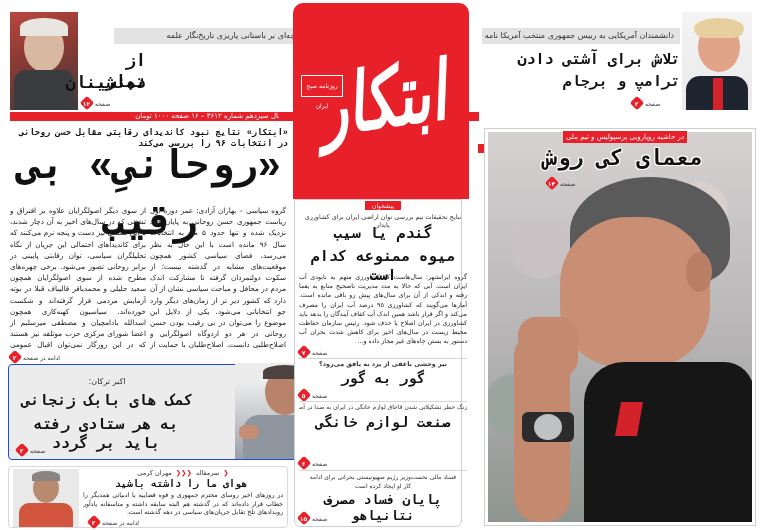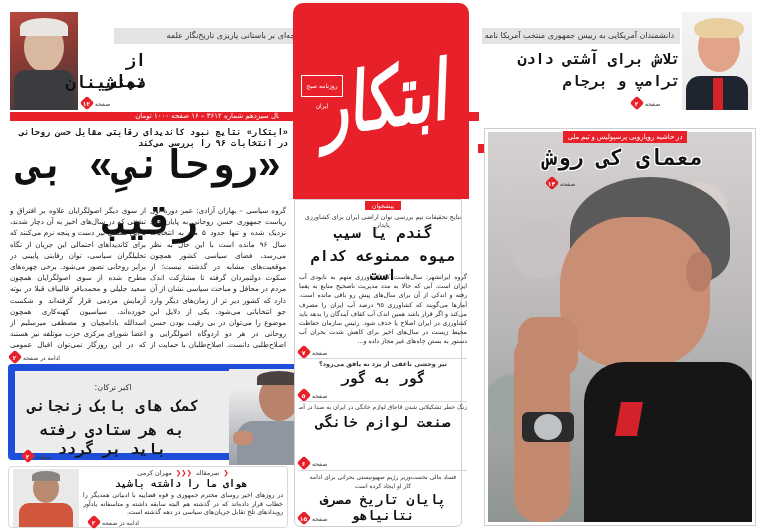--- a/index.html
+++ b/index.html
@@ -82,21 +82,21 @@
 
 <div class="abs body-text" style="left:150px; top:205px; width:136px; height:146px; overflow:hidden;">گروه سیاسی – بهاران آزادی: عمر دوره اول ریاست جمهوری حسن روحانی به پایان خود نزدیک شده و تنها حدود ۵ ماه به انتخابات سال ۹۶ مانده است با این حال به نظر می‌رسد، فضای سیاسی کشور همچون موقعیت‌های مشابه در گذشته نیست؛ از سکوت دولتمردان گرفته تا مشارکت اندک مردم در محافل و مباحث سیاسی نشان از آن دارد که کشور دیر تر از زمان‌های دیگر وارد جو انتخاباتی می‌شود. یکی از دلایل این موضوع را می‌توان در بی رقیب بودن حسن روحانی در هر دو اردوگاه اصولگرایی و اصلاح‌طلبی دانست. اصلاح‌طلبان با حمایت از روحانی در انتخابات سال ۹۲ او را به ساختمان پاستور رساندند. حال در آستانه انتخابات ۹۶ نیز صدای حداکثری اصلاح‌طلبان بر حمایت مجدد از روحانی تاکید دارد. در واقع اقلیت اصلاح‌طلبانی که به گزینه‌های دیگر فکر می‌کنند نیز بیشتر به وجود آلترناتیو اصلاح‌طلب در کنار رییس جمهوری محتمل و مطرح کردن کاندیدا برای دوره سیزدهم ریاست جمهوری اشاره دارند.</div>
 <div class="abs body-text" style="left:10px; top:205px; width:136px; height:146px; overflow:hidden;">از سوی دیگر اصولگرایان علاوه بر افتراق و تشتتی که در سال‌های اخیر به آن دچار شدند، با این مشکل نیز دست و پنجه نرم می‌کنند که برای کاندیداهای احتمالی این جریان از نگاه تحلیلگران سیاسی، توان رقابتی پایینی در برابر روحانی تصور می‌شود. برخی چهره‌های مطرح شده از سوی اصولگرایان همچون سعید جلیلی و محمدباقر قالیباف قبلا در بوته آزمایش مردمی قرار گرفته‌اند و شکست خورده‌اند. سیاسیون کهنه‌کاری همچون اسدالله بادامچیان و مصطفی میرسلیم از اعضا شورای مرکزی حزب موتلفه نیز هستند که در این روزگار نمی‌توان اقبال عمومی چندانی را برای آن‌ها متصور بود. افرادی مثل محمدرضا باهنر و پرویز فتاح تاکنون گفته‌اند که در انتخابات ریاست جمهوری کاندیدا نخواهند شد.</div>
 <div class="abs page-ref" style="left:10px; top:352px;">
   <span>ادامه در صفحه</span>
   <span class="badge">
       <span>۲</span>
     </span>
 </div>
 
-<div class="abs" style="left:8px; top:364px; width:324px; height:96px; background:#ececec; border:7px solid #1d4ed8; border-radius:4px;">
+<div class="abs" style="left:8px; top:364px; width:324px; height:96px; background:#ececec; border:1px solid #1d4ed8; border-radius:4px;">
   <div class="abs photo" style="right:4px; top:-2px; width:92px; height:96px; background:linear-gradient(180deg,#ececec 0%,#ececec 20%,#9aa0a8 100%);">
     <div style="position:absolute; left:30px; top:6px; width:40px; height:46px; border-radius:50%; background:#b9826a;"></div>
     <div style="position:absolute; left:28px; top:2px; width:44px; height:14px; border-radius:50% 50% 0 0; background:#4c4340;"></div>
     <div style="position:absolute; left:8px; top:52px; width:80px; height:44px; background:#8f96a0; border-radius:16px 16px 0 0;"></div>
     <div style="position:absolute; left:4px; top:62px; width:20px; height:14px; background:#c48d74; border-radius:6px;"></div>
   </div>
   <div class="abs kicker" style="left:10px; top:12px; width:176px;">اکبر ترکان:</div>
   <div class="abs headline" style="left:10px; top:26px; width:176px; font-size:15px; text-align:center;">کمک های بابک زنجانی</div>
   <div class="abs headline" style="left:4px; top:50px; width:186px; font-size:15px; text-align:center;">به هر ستادی رفته باید بر گردد</div>
   <div class="abs page-ref" style="left:8px; top:80px;">
@@ -160,21 +160,21 @@
   <div class="abs headline" style="left:4px; top:214px; width:168px; font-size:14px; text-align:center;">صنعت لوازم خانگی</div>
   <div class="abs page-ref" style="left:4px; top:258px;">
     <span>صفحه</span>
     <span class="badge">
         <span>۶</span>
       </span>
   </div>
   <div class="abs divider" style="left:4px; top:270px; width:168px;"></div>
 
   <div class="abs kicker" style="left:14px; top:272px; width:148px; font-size:6px; line-height:9px;">فساد مالی نخست‌وزیر رژیم صهیونیستی بحرانی برای ادامه کار او ایجاد کرده است</div>
-  <div class="abs headline" style="left:4px; top:292px; width:168px; font-size:13px; text-align:center;">پایان تاریخ مصرف نتانیاهو</div>
+  <div class="abs headline" style="left:4px; top:292px; width:168px; font-size:13px; text-align:center;">پایان فساد مصرف نتانیاهو</div>
   <div class="abs page-ref" style="left:4px; top:313px;">
     <span>صفحه</span>
     <span class="badge">
         <span>۱۵</span>
       </span>
   </div>
 </div>
 
 <div class="abs" style="left:484px; top:128px; width:272px; height:398px; border:1px solid #cfcfcf; background:#fff;">
   <div class="abs photo" style="left:3px; top:3px; width:264px; height:390px; background:
@@ -191,21 +191,21 @@
 
     <div style="position:absolute; left:96px; top:230px; width:170px; height:160px; background:#161616; border-radius:40px 30px 0 0;"></div>
     <div style="position:absolute; left:130px; top:270px; width:22px; height:34px; background:#d4222b; transform:skewX(-10deg);"></div>
 
     <div style="position:absolute; left:26px; top:200px; width:56px; height:190px; background:#c48a6f; border-radius:24px;"></div>
     <div style="position:absolute; left:30px; top:185px; width:60px; height:60px; background:#c48a6f; border-radius:30%;"></div>
 
     <div style="position:absolute; left:34px; top:280px; width:52px; height:30px; background:#2b2b2b; border-radius:6px;"></div>
     <div style="position:absolute; left:46px; top:282px; width:28px; height:26px; background:#bfc2c4; border-radius:50%;"></div>
   </div>
-  <div class="abs" style="left:78px; top:2px; width:124px; height:12px; background:#e8202a; color:#fff; font-size:7px; line-height:12px; text-align:center; direction:rtl;font-family:Liberation Serif, serif;">
+  <div class="abs" style="left:78px; top:2px; width:124px; height:12px; background:#e8202a; color:#fff; font-size:7px; line-height:12px; text-align:center; direction:rtl;">
     <span>در حاشیه رویارویی پرسپولیس و تیم ملی</span>
   </div>
   <div class="abs headline" style="left:40px; top:16px; width:196px; font-size:22px; text-align:center; color:#111; text-shadow: 1px 1px 0 #fff, -1px -1px 0 #fff, 1px -1px 0 #fff, -1px 1px 0 #fff;">معمای کی روش</div>
   <div class="abs page-ref" style="left:62px; top:49px;">
     <span>صفحه</span>
     <span class="badge">
         <span>۱۴</span>
       </span>
   </div>
 </div>

